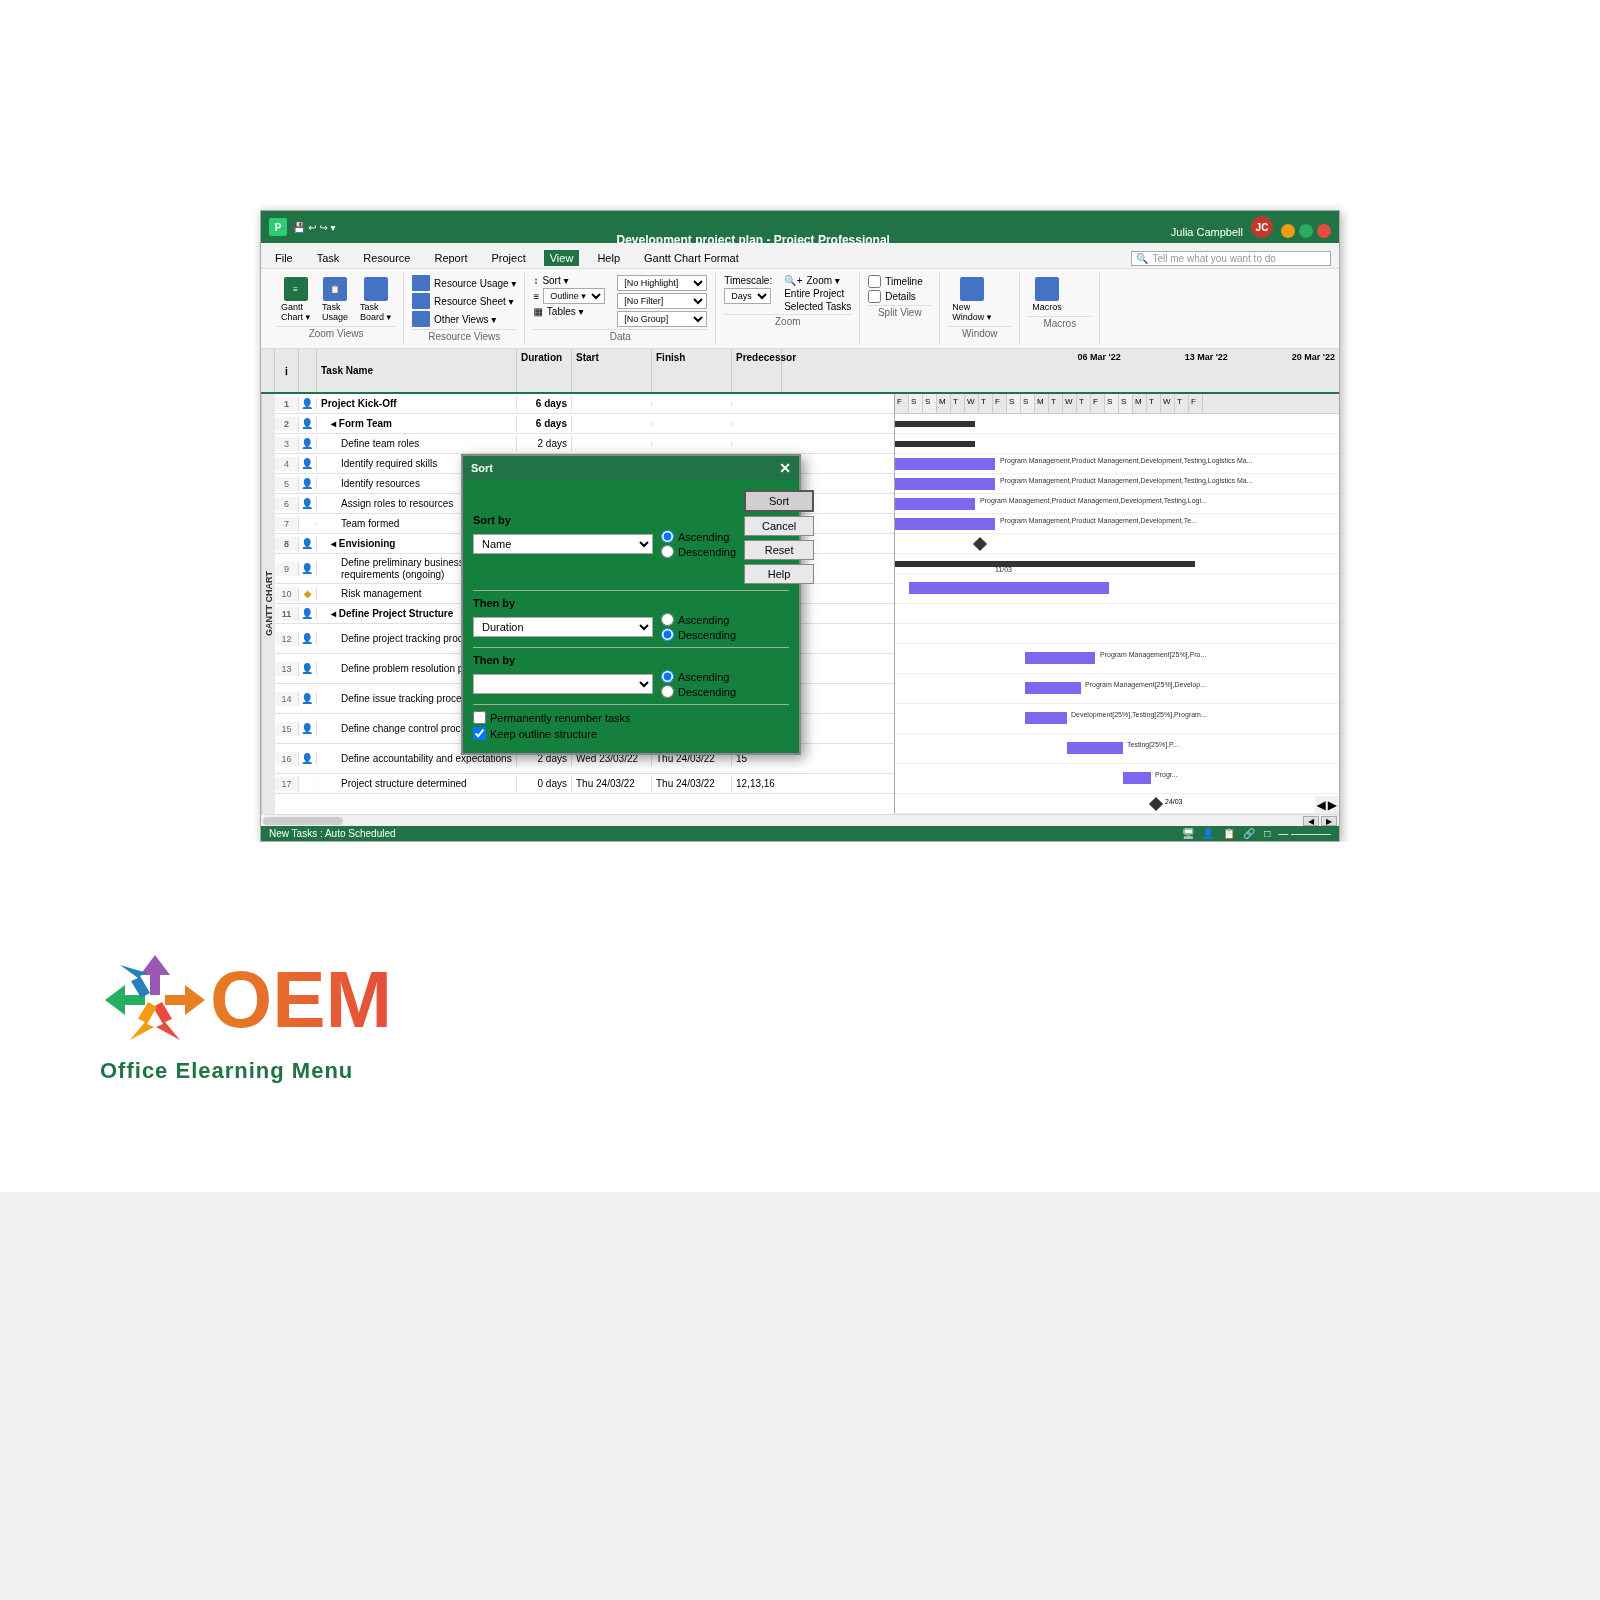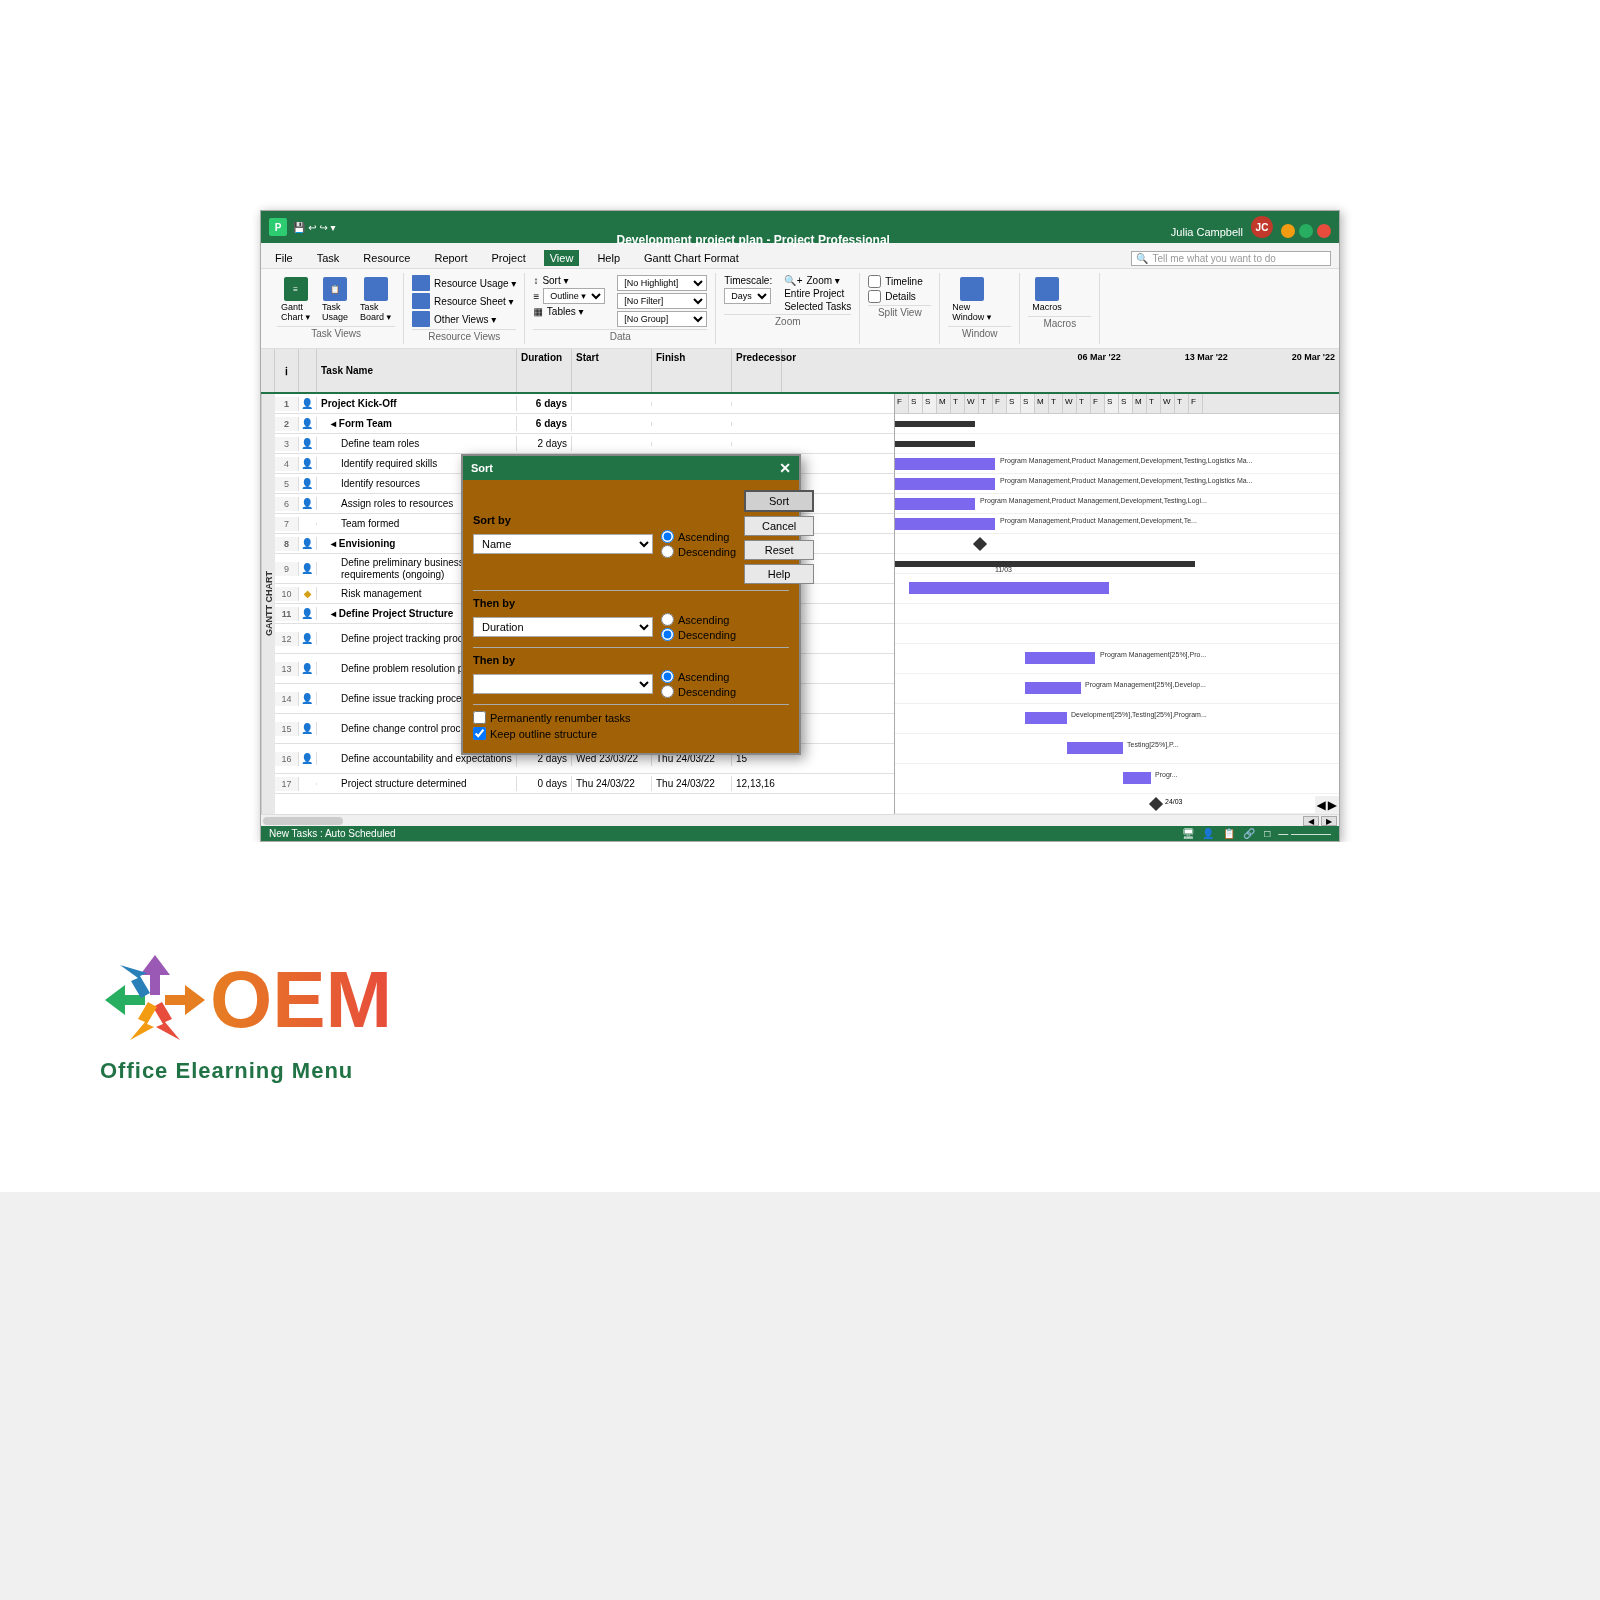--- a/index.html
+++ b/index.html
@@ -133,21 +133,21 @@
     .gantt-area { flex: 1; overflow: hidden; position: relative; background: white; }
 
     
     .dialog-overlay {
       position: absolute;
       top: 60px;
       left: 200px;
       z-index: 100;
     }
     .sort-dialog {
-      background: #a16207;
+      background: #15803d;
       border: 2px solid #888;
       box-shadow: 4px 4px 12px rgba(0,0,0,0.4);
       width: 340px;
       font-size: 11px;
     }
     .dialog-title-bar {
       background: #217346;
       color: white;
       padding: 4px 8px;
       display: flex;
@@ -277,21 +277,21 @@
               <div class="icon-area" style="background:#4472c4; width:24px; height:24px;">
                 <span style="color:white;font-size:8px;">📋</span>
               </div>
               <span>Task<br>Usage</span>
             </div>
             <div class="ribbon-btn">
               <div class="icon-area" style="background:#4472c4; width:24px; height:24px;"></div>
               <span>Task<br>Board ▾</span>
             </div>
           </div>
-          <div class="ribbon-group-label">Task Views</div>
+          <div class="ribbon-group-label">Zoom Views</div>
         </div>
 
         <div class="ribbon-group">
           <div class="ribbon-group-items">
             <div style="font-size:10px; display:flex; flex-direction:column; gap:2px;">
               <div class="ribbon-row">
                 <div style="width:18px;height:16px;background:#4472c4;border-radius:1px;"></div>
                 <span>Resource Usage ▾</span>
               </div>
               <div class="ribbon-row">

